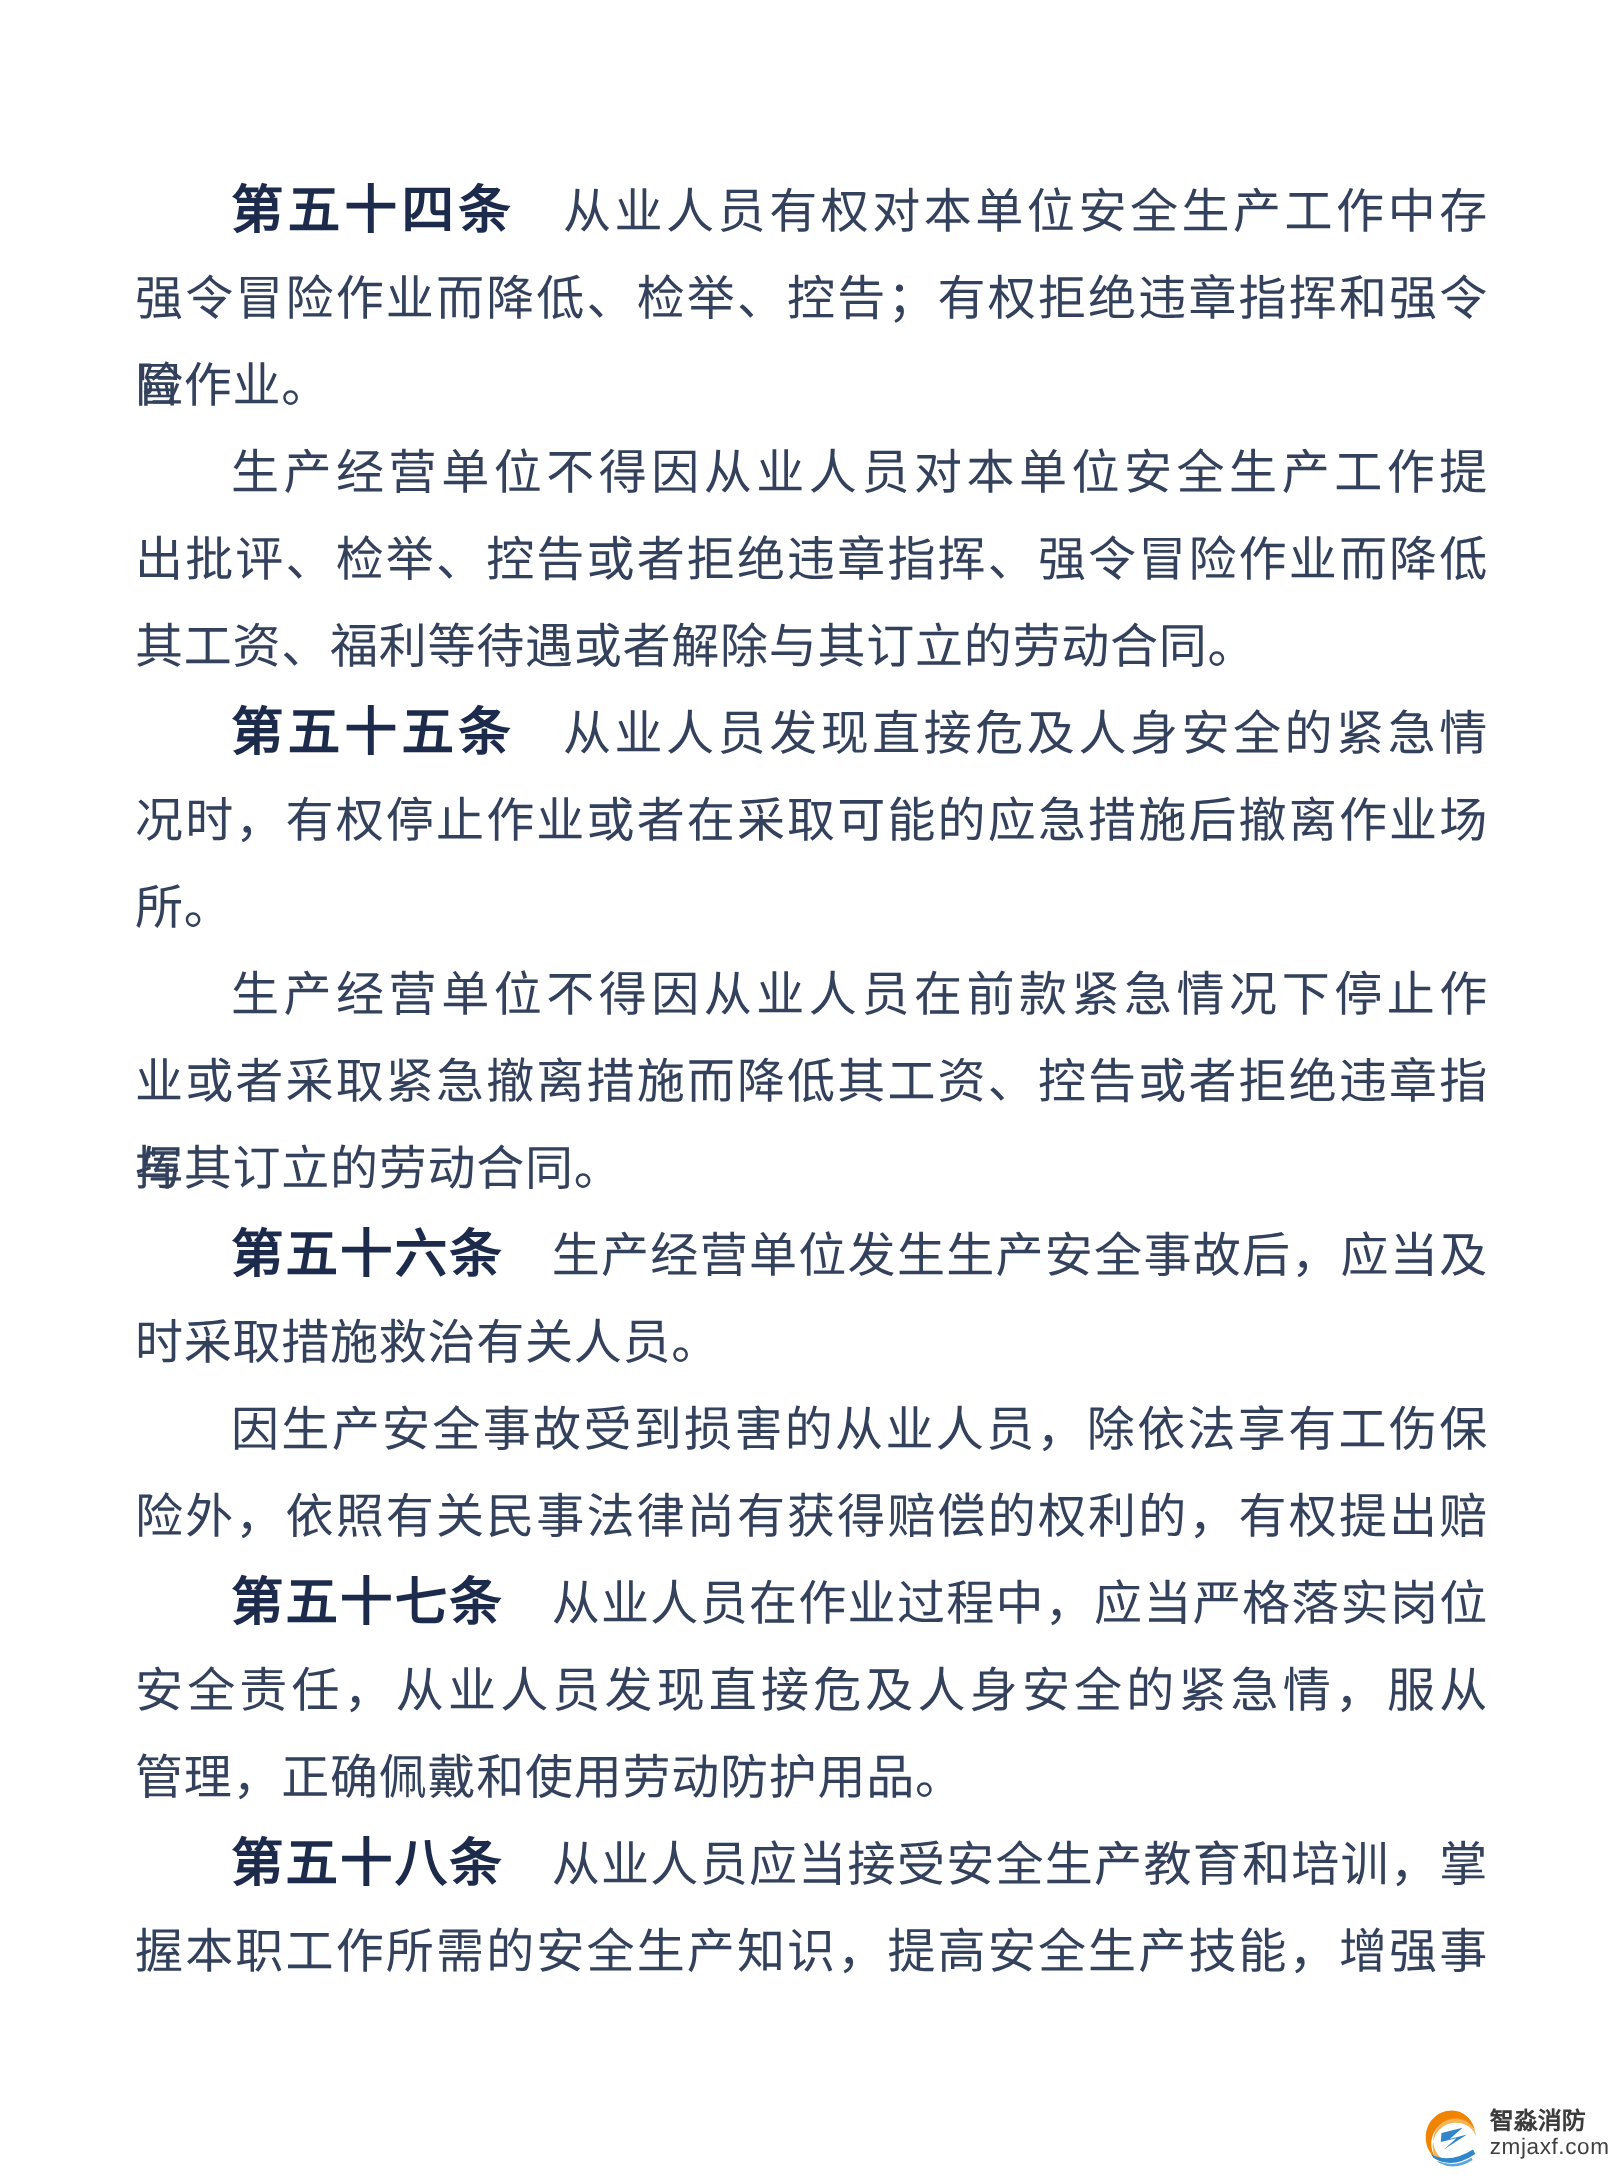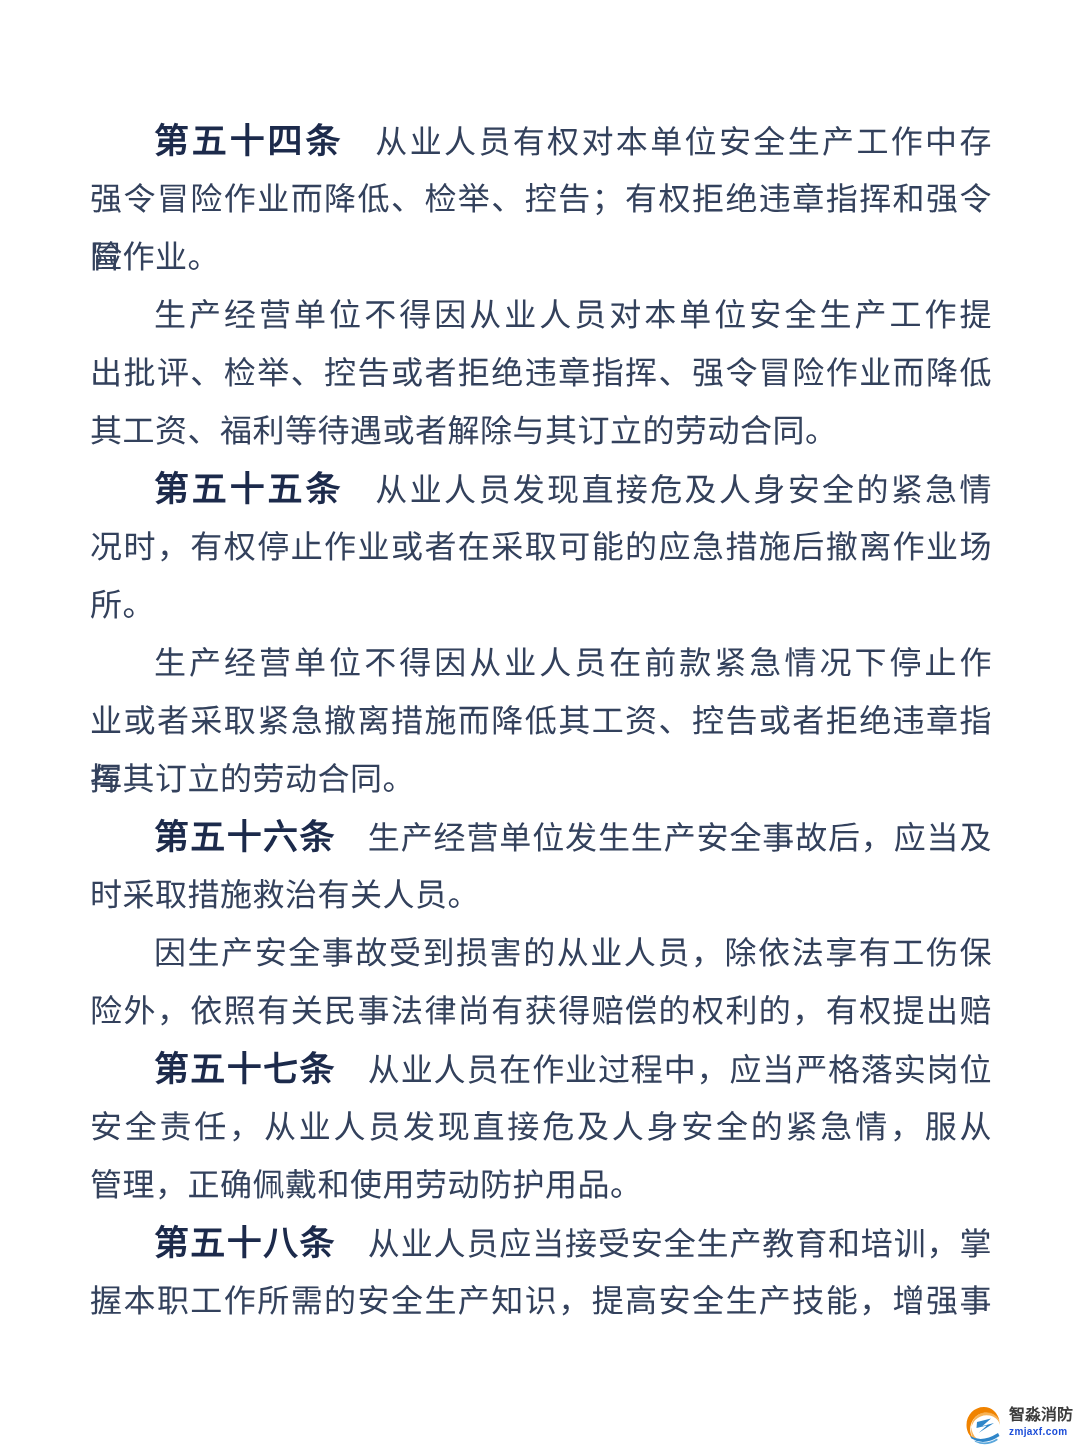--- a/index.html
+++ b/index.html
@@ -58,25 +58,25 @@
   .wm-textcol { display: flex; flex-direction: column; justify-content: center; }
   .wm-brand {
     font-family: "Liberation Sans", "DejaVu Sans", sans-serif;
     font-weight: 700;
     font-size: 16px;
     line-height: 19px;
     color: #3c3c3c;
   }
   .wm-domain {
     font-family: "Liberation Sans", "DejaVu Sans", sans-serif;
-    font-weight: 700;
-    font-size: 10px;
+    font-weight: 400;
+    font-size: 15px;
     line-height: 15px;
     letter-spacing: 0.4px;
-    color: #1d4ed8;
+    color: #404040;
   }
 </style>
 </head>
 <body>
 
 <div class="page">
 
   <div class="doc-body">
 
   <div class="line indent full"><span class="article-heading">第五十四条</span>从业人员有权对本单位安全生产工作中存</div>

